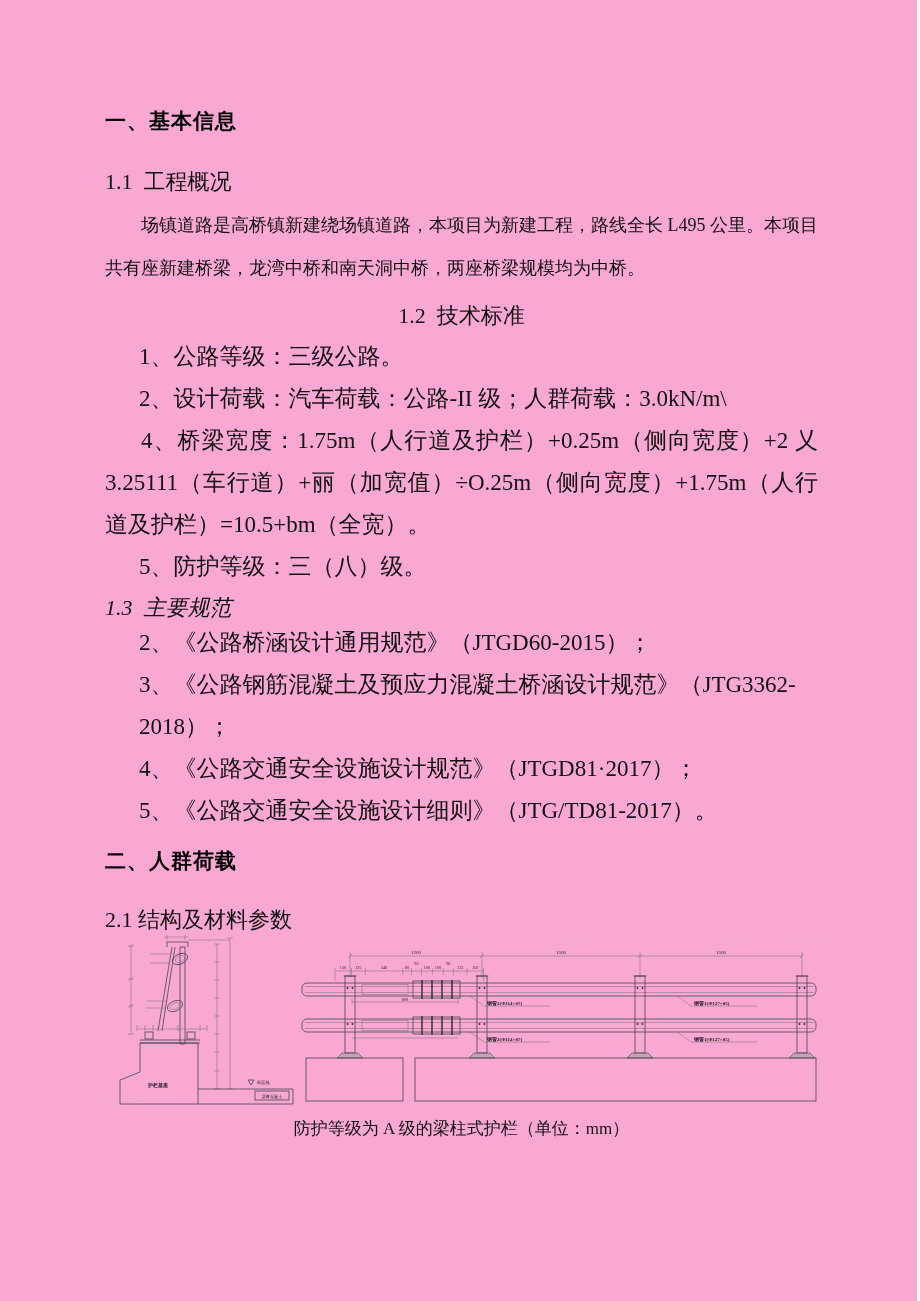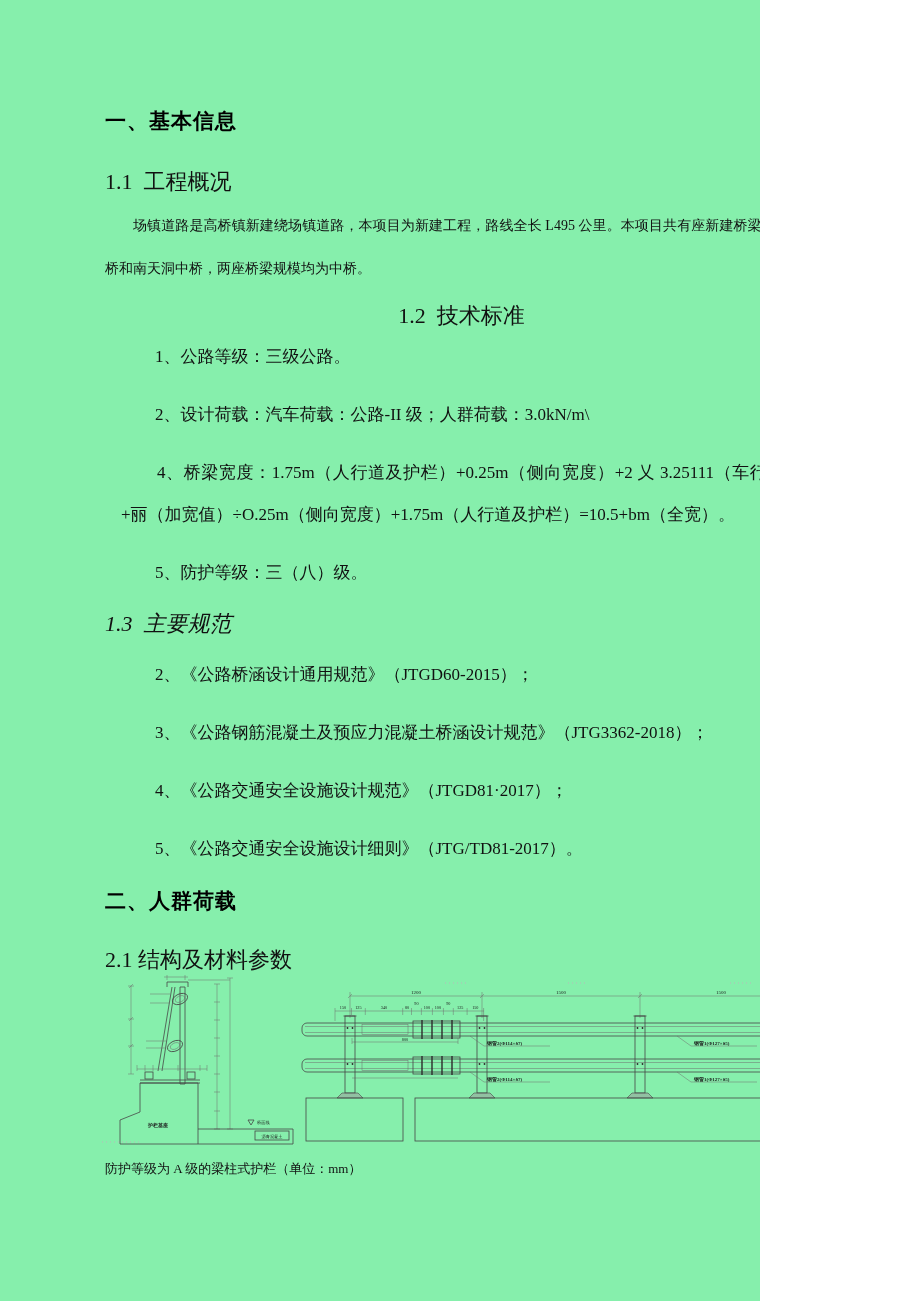--- a/index.html
+++ b/index.html
@@ -1,19 +1,19 @@
 <!DOCTYPE html>
 <html><head>
 <meta charset="utf-8">
 <style>
   html,body{margin:0;padding:0;background:#ffffff;}
   .page{
     position:relative;
-    width:760px;height:1301px;
-    background:#86efac;
+    width:917px;height:1301px;
+    background:#f9a8d4;
     overflow:hidden;
     color:#0d0d0d;
     font-family:"Liberation Serif","DejaVu Serif",serif;
   }
   .content{position:absolute;left:105px;top:0;width:713px;}
   h1{
     font-family:"Liberation Sans","DejaVu Sans",sans-serif;
     font-weight:bold;font-size:21px;line-height:30px;
     margin:0;letter-spacing:1px;color:#000;
   }
@@ -21,35 +21,35 @@
   .h1-second{margin-top:14px;}
   h2{
     font-weight:normal;font-size:22px;line-height:28px;
     margin:0;white-space:pre-wrap;color:#111;
   }
   .h2-11{margin-top:32px;}
   .h2-12{margin-top:12px;text-align:center;}
   .h2-13{margin-top:6px;font-style:italic;}
   .h2-21{margin-top:30px;}
   .para{
-    margin:8px 0 0 0;font-size:14px;line-height:43px;
+    margin:8px 0 0 0;font-size:18px;line-height:43px;
     text-indent:2em;text-align:justify;color:#111;
   }
   .item{
-    margin:16px;font-size:17px;line-height:42px;
+    margin:0;font-size:23px;line-height:42px;
     padding-left:34px;color:#111;
   }
   .item-first{margin-top:6px;}
   .item-hang{
     padding-left:0;text-indent:36px;text-align:justify;
   }
   figure{margin:0 0 0 -5px;padding:0;width:720px;}
   .caption{
-    margin:6px 0 13px 0;font-size:13px;line-height:26px;
-    color:#111;
+    margin:6px 0 13px 0;font-size:17px;line-height:26px;
+    text-align:center;color:#111;
   }
   
   .ln{stroke:#474747;stroke-width:0.8;fill:none;}
   .thin{stroke:#6e6e6e;stroke-width:0.5;fill:none;}
   .bar{stroke:#2c2c2c;stroke-width:1.4;fill:none;}
   .dots{stroke:#b9b9b9;stroke-width:1;fill:none;stroke-dasharray:1 3;}
   .t5{font-size:5px;fill:#1c1c1c;font-family:"Liberation Serif","DejaVu Serif",serif;}
   .t4{font-size:4.2px;fill:#1c1c1c;font-family:"Liberation Serif","DejaVu Serif",serif;}
   .tb{font-size:5px;font-weight:bold;fill:#1c1c1c;}
   .plate{fill:#9a9a9a;fill-opacity:.55;stroke:#474747;stroke-width:.6;}

